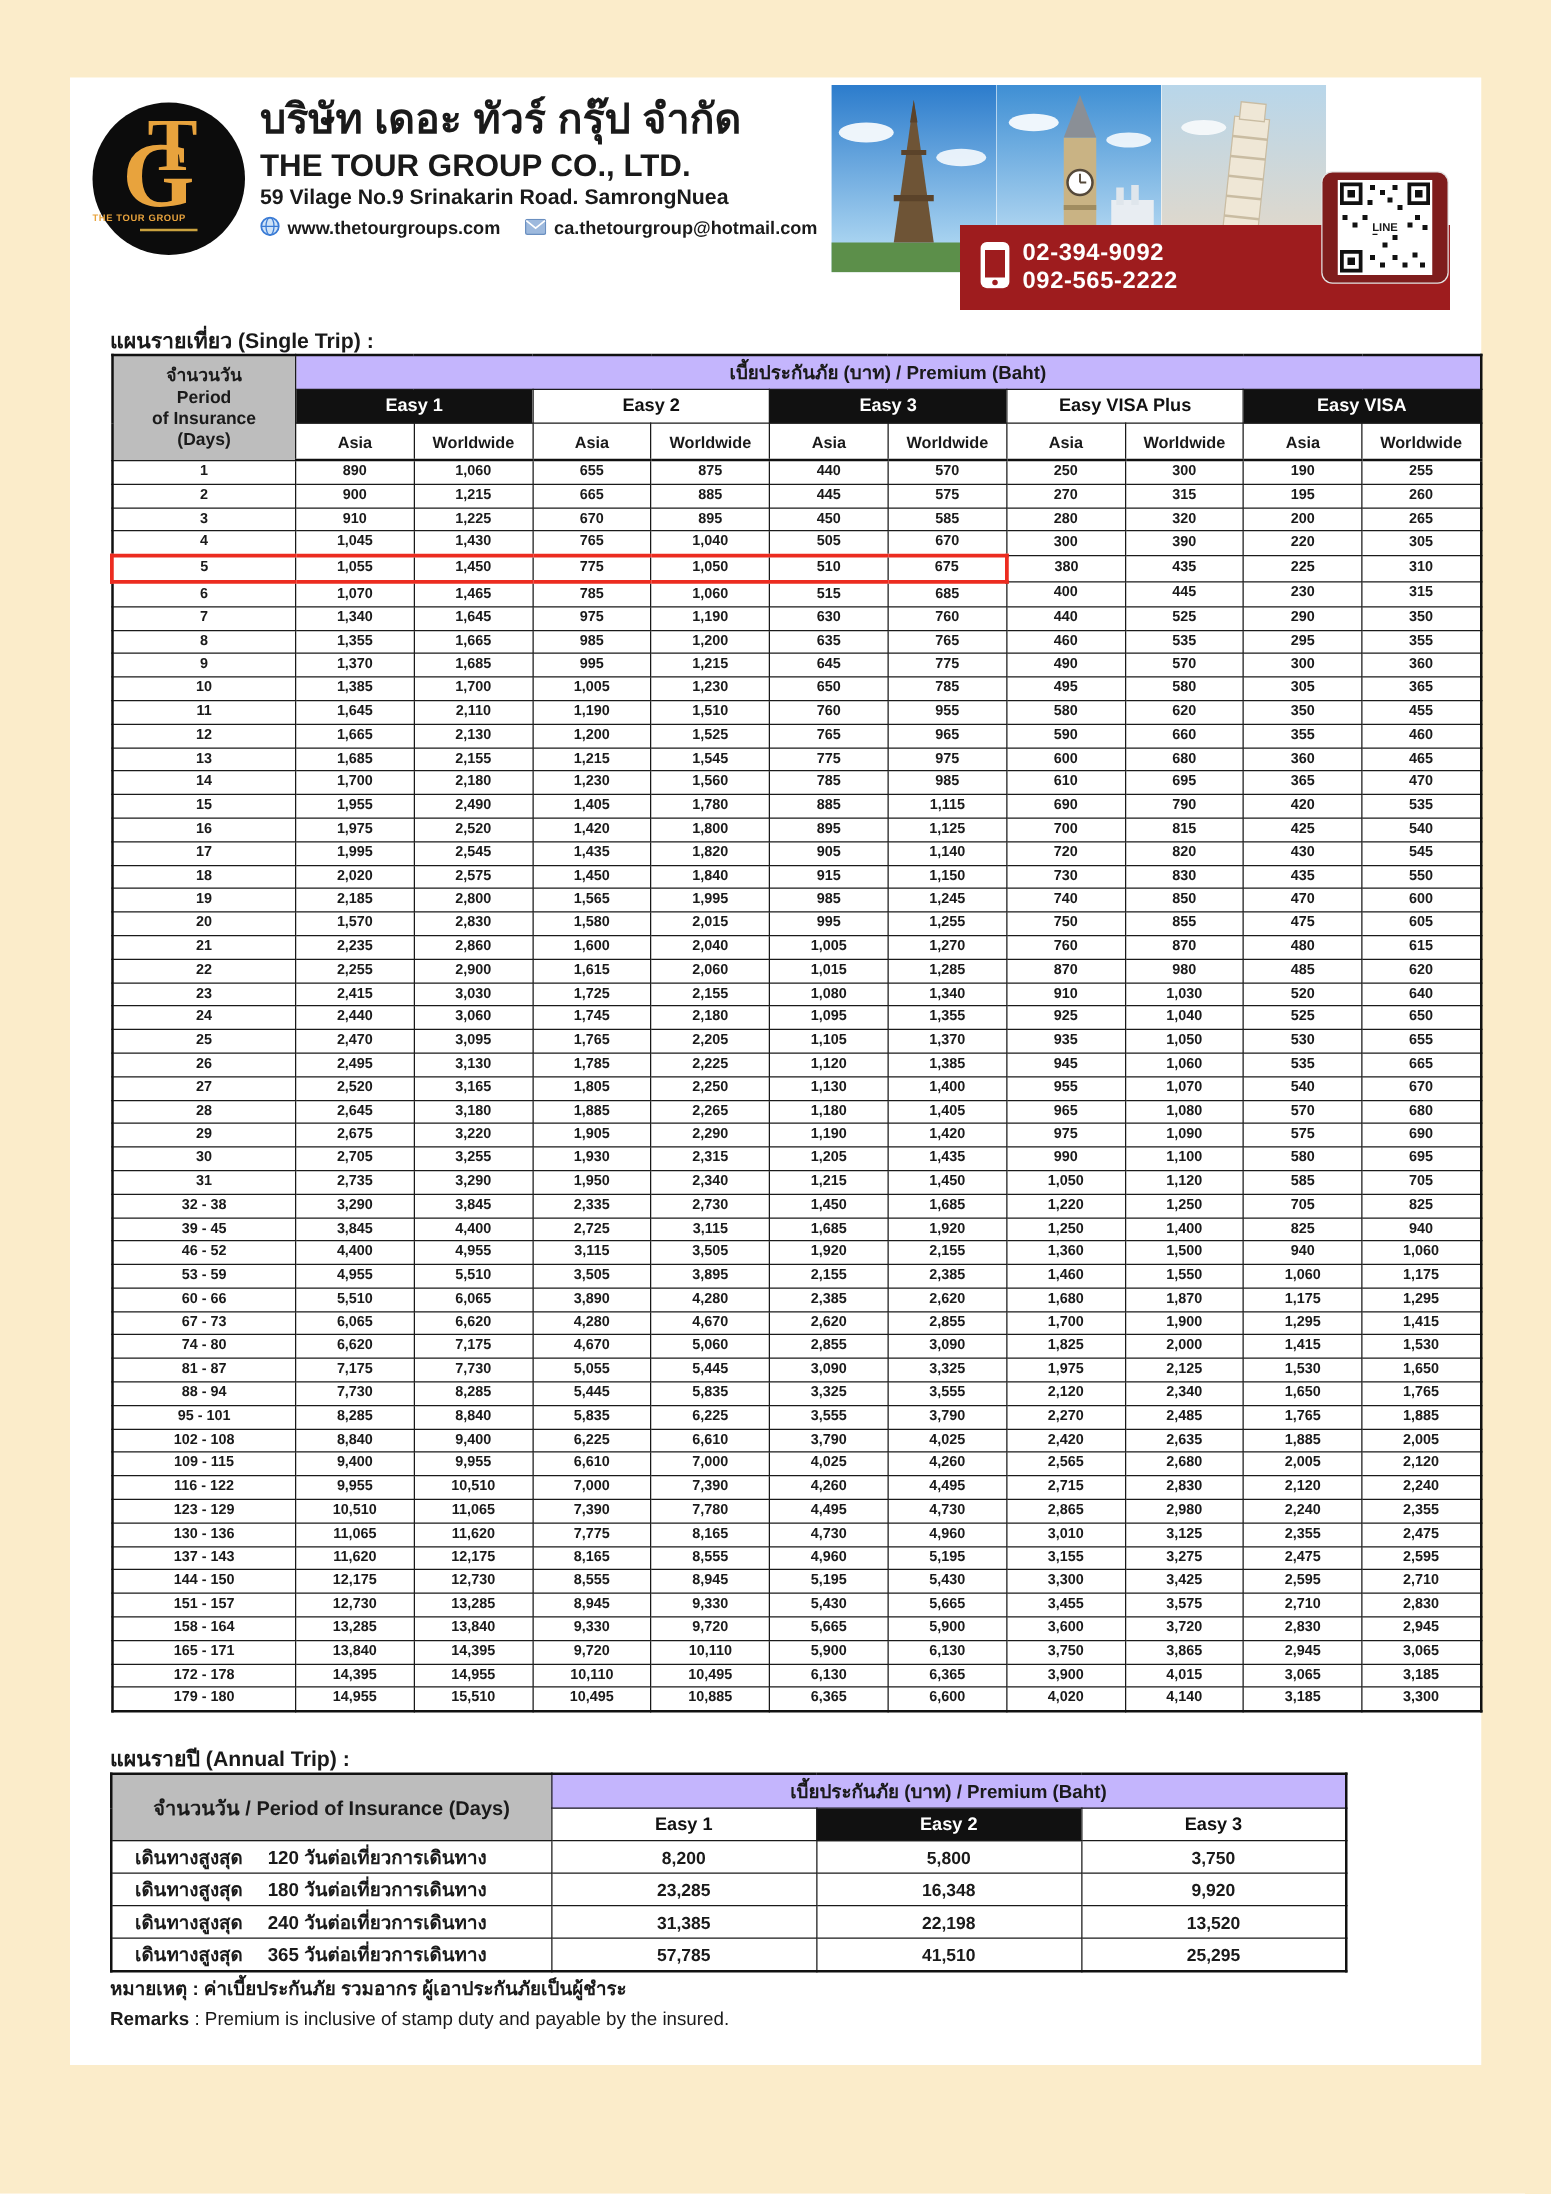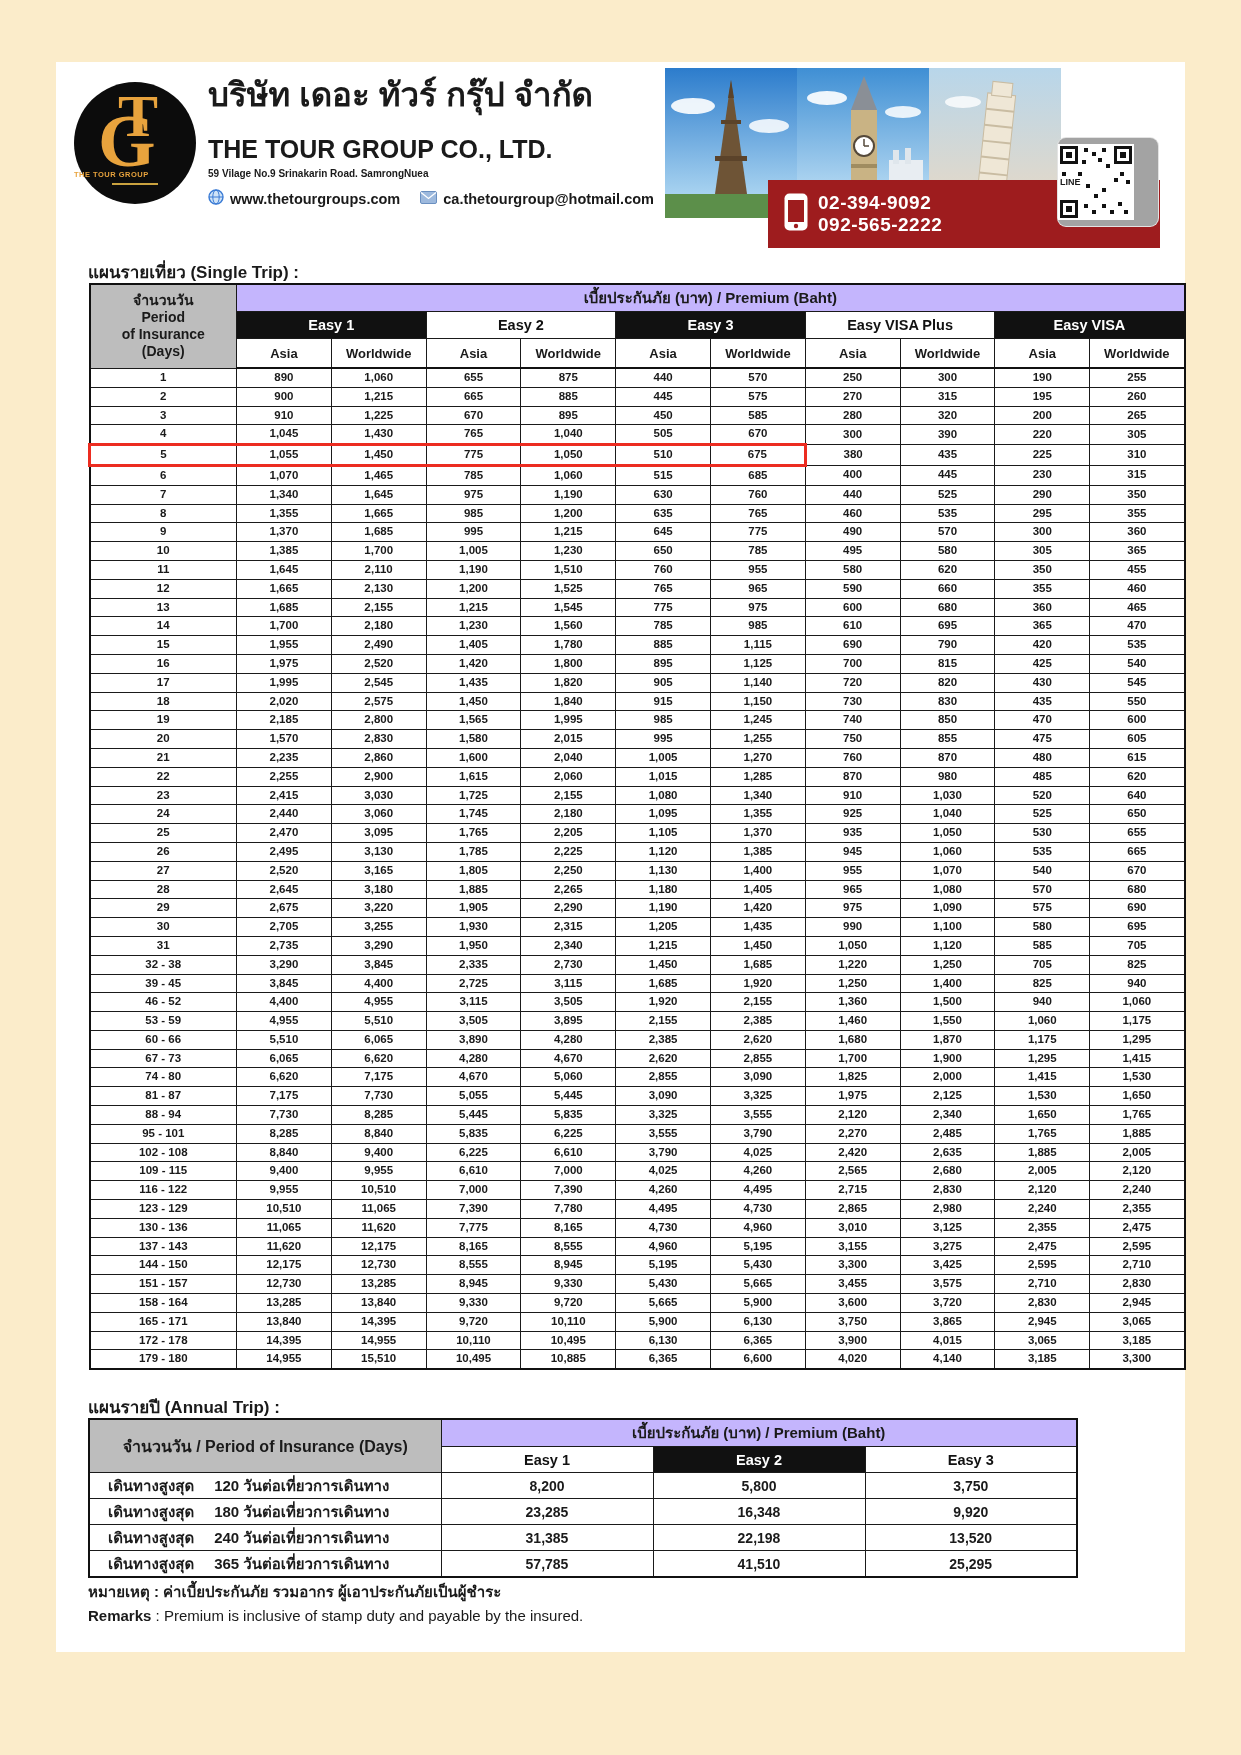--- a/index.html
+++ b/index.html
@@ -12,34 +12,34 @@
   .logo .lg-g{position:absolute;left:24px;top:22px;font-family:"Liberation Serif","DejaVu Serif",serif;
               font-size:74px;line-height:1;color:#e8a33d;font-weight:bold;}
   .logo .lg-t{position:absolute;left:44px;top:4px;font-family:"Liberation Serif","DejaVu Serif",serif;
               font-size:60px;line-height:1;color:#e8a33d;font-weight:bold;}
   .logo .lg-cap{position:absolute;left:0;right:0;top:88px;text-align:left;color:#e8a33d;
                 font-size:7.5px;font-weight:bold;letter-spacing:.5px;}
   .logo .lg-tag{position:absolute;left:38px;top:101px;width:46px;height:0;border-bottom:2px solid #caa23f;}
 
   .company{position:absolute;left:152px;top:12px;width:460px;}
   .company-th{font-size:33px;font-weight:bold;line-height:42px;}
-  .company-en{font-size:25px;font-weight:bold;line-height:30px;margin-top:18px;}
-  .addr{font-size:10px;font-weight:bold;line-height:20px;}
+  .company-en{font-size:25px;font-weight:bold;line-height:30px;margin-top:2px;}
+  .addr{font-size:17px;font-weight:bold;line-height:20px;}
   .contact{display:flex;align-items:center;gap:6px;font-size:14.5px;font-weight:bold;margin-top:5px;}
   .contact .sep{width:8px;}
 
   .photos{position:absolute;left:609px;top:6px;width:396px;height:150px;display:flex;}
   .photo{width:132px;height:150px;overflow:hidden;}
   .photo svg{display:block;}
 
   .banner{position:absolute;left:712px;top:118px;width:392px;height:68px;background:#9e1c1e;
           display:flex;align-items:center;gap:10px;padding-left:16px;box-sizing:border-box;z-index:1;}
   .phones{color:#fff;font-weight:bold;font-size:19px;line-height:22px;letter-spacing:.5px;}
-  .qr{position:absolute;left:1002px;top:76px;width:100px;height:88px;background:#a3a3a3;border-radius:8px;
-      z-index:2;display:flex;align-items:center;justify-content:flex-start;box-shadow:0 0 0 1px #e3e3e3;}
+  .qr{position:absolute;left:1002px;top:76px;width:100px;height:88px;background:#7f1d1d;border-radius:8px;
+      z-index:2;display:flex;align-items:center;justify-content:center;box-shadow:0 0 0 1px #e3e3e3;}
   .qr .line-label{position:absolute;background:#fff;padding:0 2px;font-size:9px;font-weight:bold;}
 
   
   .sec-title{position:absolute;left:32px;font-size:17px;font-weight:bold;}
   .st-title{top:196px;}
   .at-title{top:1331px;}
 
   
   table{border-collapse:collapse;table-layout:fixed;}
   th,td{border:1px solid #1a1a1a;text-align:center;padding:0;}

